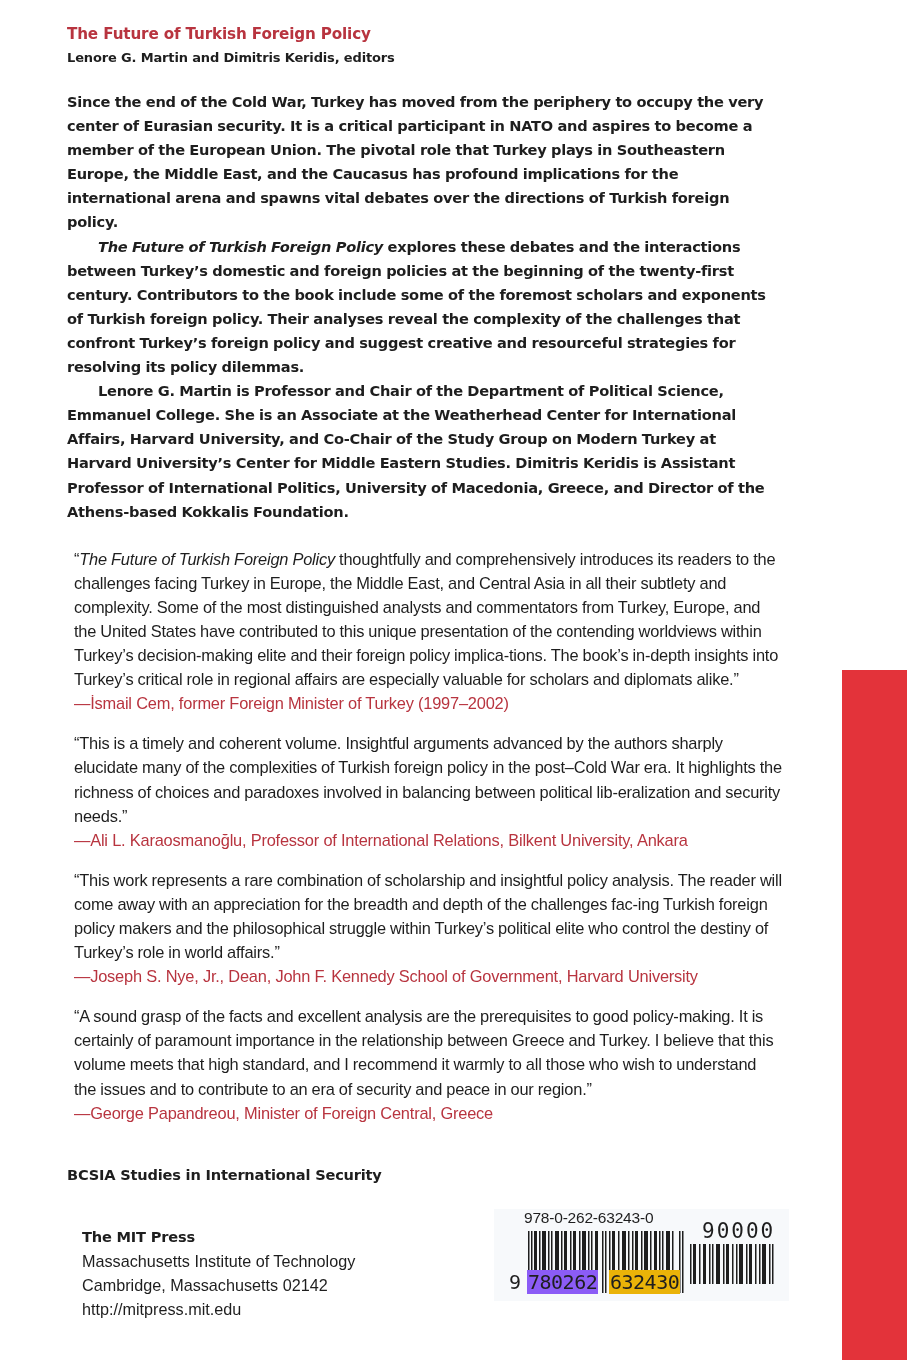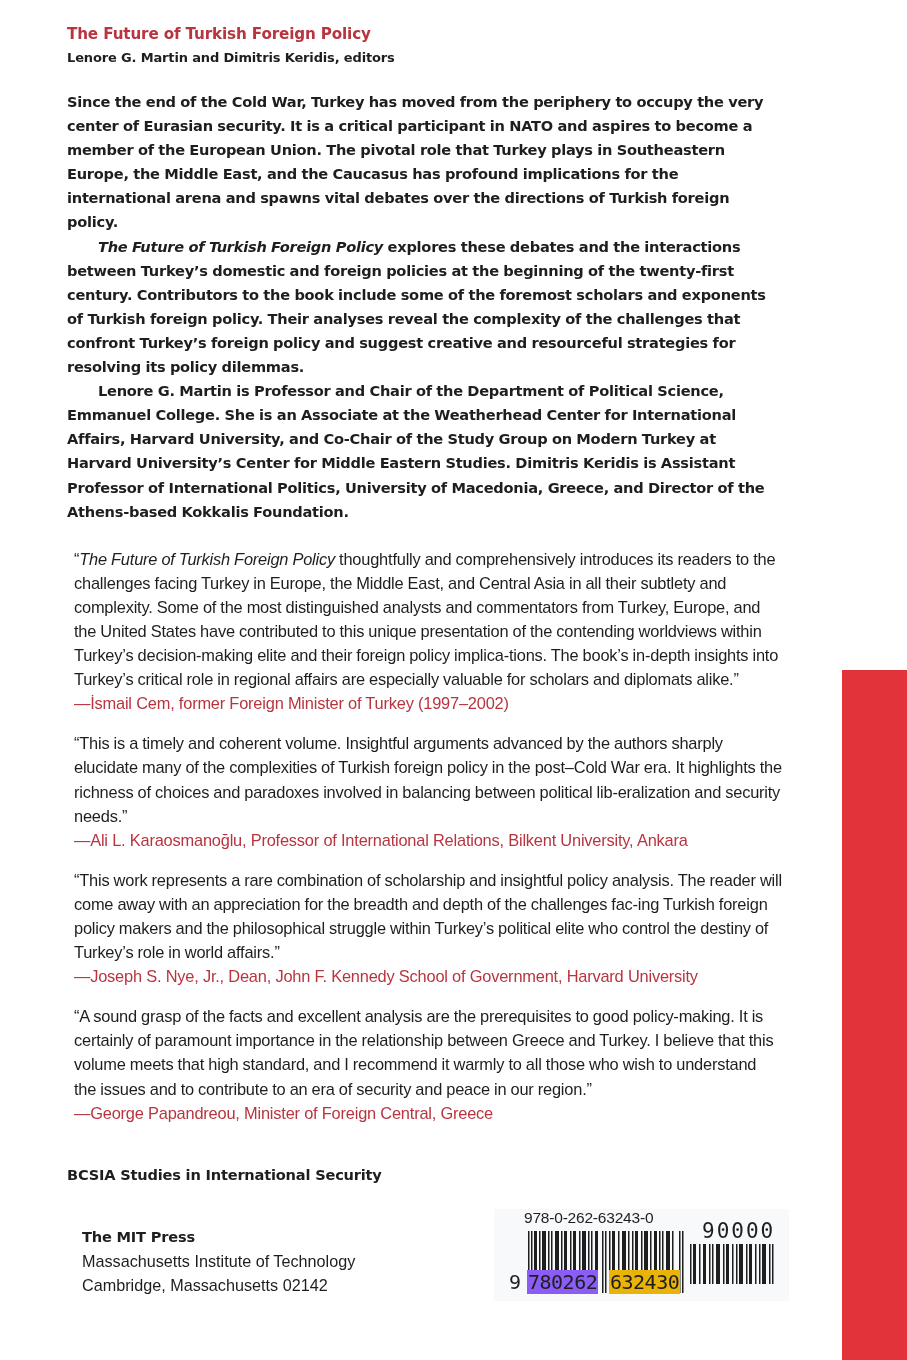--- a/index.html
+++ b/index.html
@@ -230,20 +230,21 @@
       </div>
     </div>
   </div>
 
   <div class="series">BCSIA Studies in International Security</div>
 
   <div class="publisher">
     <div class="pub-name">The MIT Press</div>
     <div class="pub-line">Massachusetts Institute of Technology</div>
     <div class="pub-line">Cambridge, Massachusetts 02142</div>
+    <div class="pub-line">http://mitpress.mit.edu</div>
   </div>
 
   <div class="barcode-box">
     <div class="isbn-text">978-0-262-63243-0</div>
 
     <svg class="bars-main" viewBox="0 0 156 62" preserveAspectRatio="none">
       <g fill="#1e1e1e">
         <rect x="0" y="0" width="1.5" height="62"></rect>
         <rect x="3" y="0" width="1.5" height="62"></rect>
         <rect x="6" y="0" width="3" height="48"></rect>

